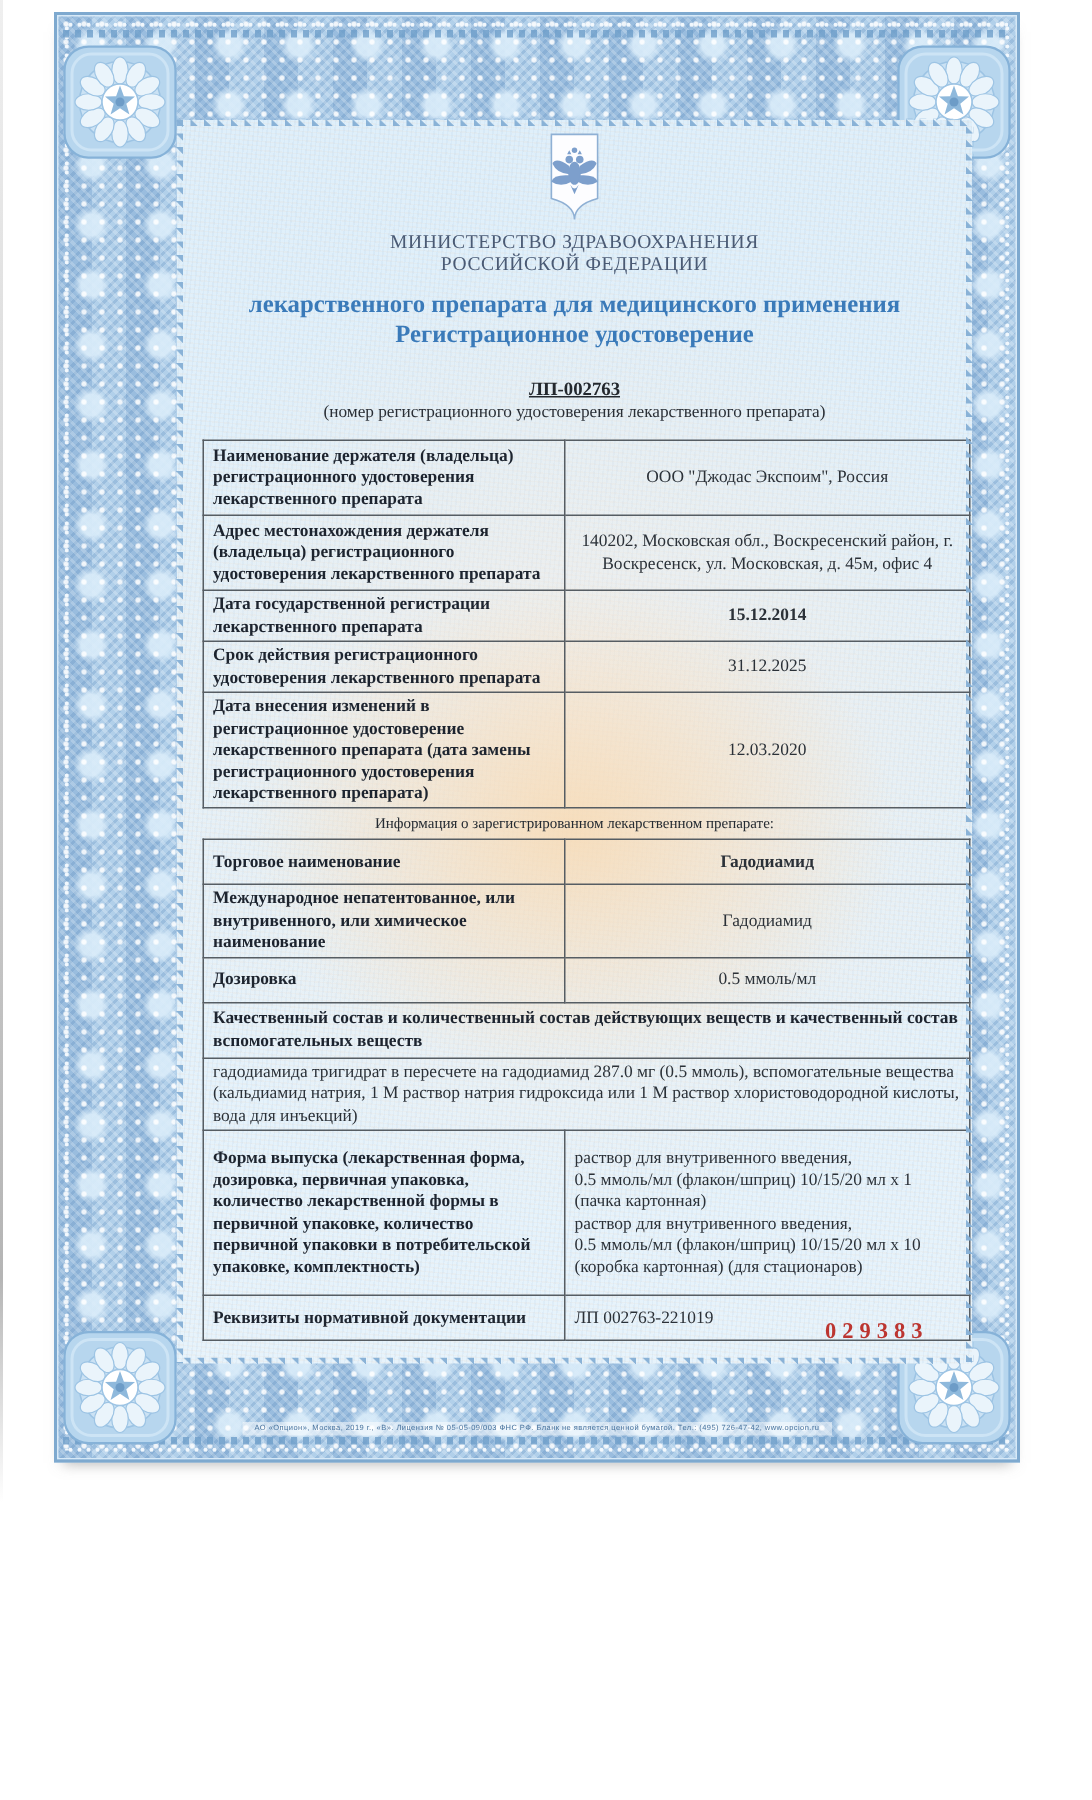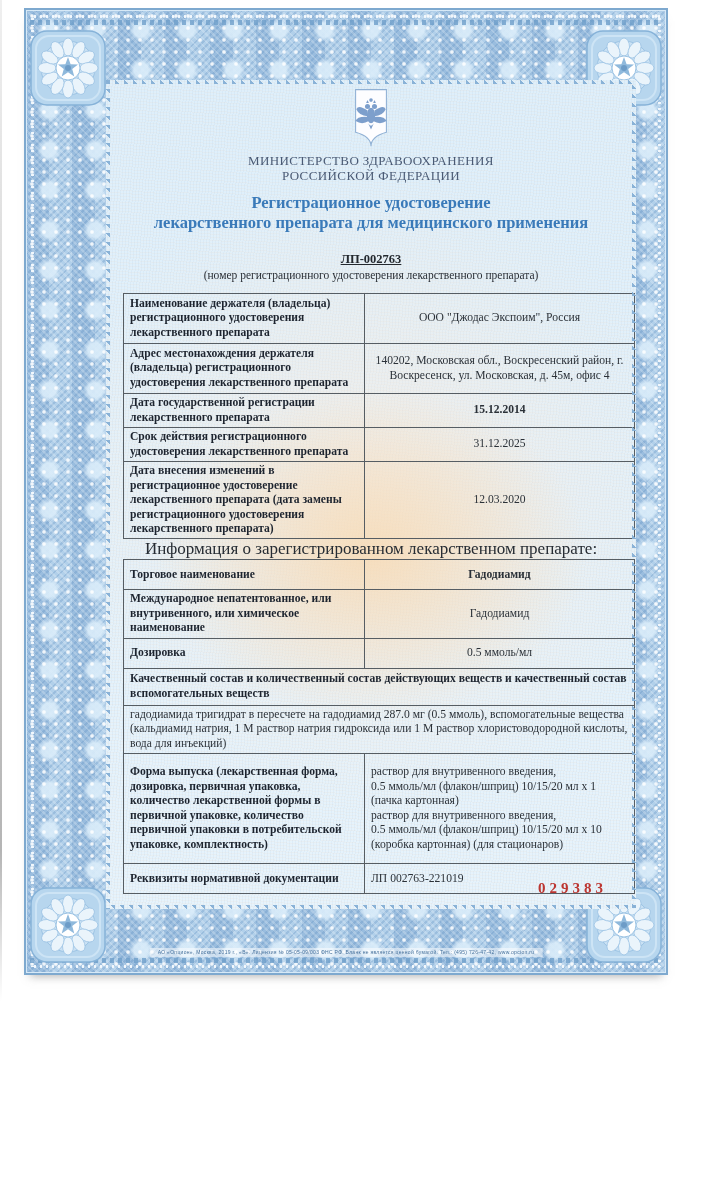--- a/index.html
+++ b/index.html
@@ -5,21 +5,21 @@
   html,body{margin:0;padding:0;}
   body{
     width:728px;height:1200px;background:#ffffff;position:relative;
     font-family:"Liberation Serif","DejaVu Serif",serif;
     -webkit-font-smoothing:antialiased;
   }
   .scan-edge{position:absolute;left:0;top:0;width:2px;height:1002px;
     background:linear-gradient(180deg,rgba(150,150,150,.15),rgba(120,120,120,.55) 85%,rgba(120,120,120,0));}
   
   .certificate{
-    position:absolute;left:24px;top:8px;width:644px;height:967px;
+    position:absolute;left:36px;top:8px;width:644px;height:967px;
     background-color:#aacbe7;
     background-image:
       radial-gradient(circle 3px at 50% 50%, rgba(255,255,255,.85) 0 1.2px, rgba(255,255,255,0) 2.4px),
       radial-gradient(circle 12px at 50% 50%, rgba(219,237,250,.9) 0 7px, rgba(219,237,250,0) 12px),
       repeating-linear-gradient(45deg, rgba(255,255,255,.2) 0 2px, rgba(0,0,0,0) 2px 5px),
       repeating-linear-gradient(-45deg, rgba(96,142,190,.28) 0 2px, rgba(0,0,0,0) 2px 5px),
       repeating-linear-gradient(90deg, rgba(120,160,205,.33) 0 23px, rgba(193,218,240,.33) 23px 46px);
     background-size:12px 12px,46px 40px,auto,auto,auto;
     border:2px solid #7ea9cf;box-sizing:border-box;
     box-shadow:inset 0 0 0 1px #d7e9f7, 0 7px 9px -6px rgba(110,110,110,.55);
@@ -70,21 +70,21 @@
   .tbl td{border:1px solid #565d63;padding:2px 6px;font-size:11.6px;color:#2b3138;
     line-height:1.25;vertical-align:middle;}
   .tbl td.lbl{font-weight:bold;color:#1d242f;text-align:left;padding-right:4px;}
   .tbl td.val{text-align:center;}
   .tbl td.val.left{text-align:left;}
   .tbl td.b{font-weight:bold;}
   tr.h45 td{height:45px;} tr.h28 td{height:28px;} tr.h55 td{height:55px;}
   tr.h25 td{height:25px;} tr.h38 td{height:38px;} tr.h32 td{height:32px;}
   tr.h40 td{height:40px;} tr.h105 td{height:105px;}
   .info-header{height:20px;display:flex;align-items:center;justify-content:center;
-    font-size:17px;color:#262c33;}
+    font-size:10px;color:#262c33;}
   
   .serial{position:absolute;left:432px;top:800px;font-size:15px;font-weight:700;
     letter-spacing:4px;color:#bc3530;}
   .microprint{position:absolute;left:50%;transform:translateX(-50%);bottom:16px;
     height:9px;line-height:9px;font-size:5px;letter-spacing:.3px;color:#46719c;
     background:rgba(255,255,255,.5);padding:0 8px;white-space:nowrap;
     font-family:"Liberation Sans","DejaVu Sans",sans-serif;}
   svg{display:block;}
 </style>
 </head>
@@ -162,22 +162,22 @@
         <path d="M26,51 q4,7 8,0 l-4,9 z"></path>
       </g>
     </svg>
 
     <div class="ministry">
       <div>МИНИСТЕРСТВО ЗДРАВООХРАНЕНИЯ</div>
       <div>РОССИЙСКОЙ ФЕДЕРАЦИИ</div>
     </div>
 
     <div class="doc-title">
+      <div>лекарственного препарата для медицинского применения</div>
       <div>Регистрационное удостоверение</div>
-      <div>лекарственного препарата для медицинского применения</div>
     </div>
 
     <div class="reg-number">ЛП-002763</div>
     <div class="reg-caption">(номер регистрационного удостоверения лекарственного препарата)</div>
 
     <table class="tbl tbl-reg">
       <colgroup>
           <col style="width:241px">
           <col style="width:270px">
         </colgroup>

